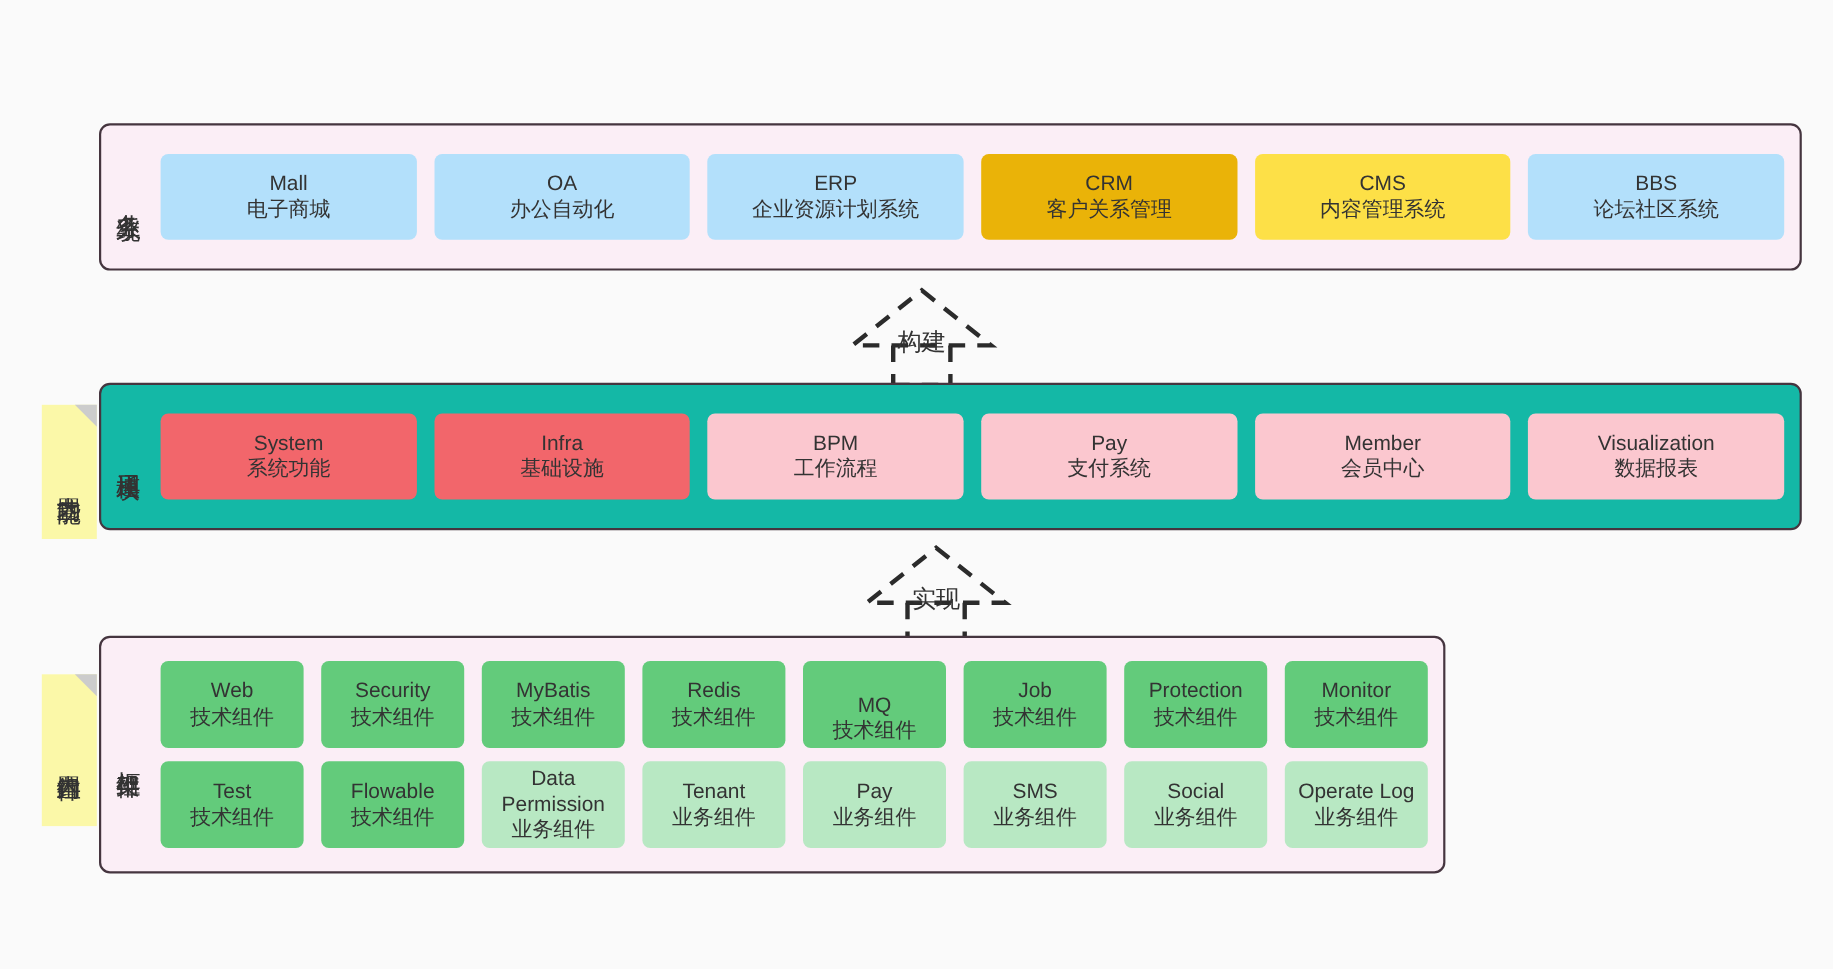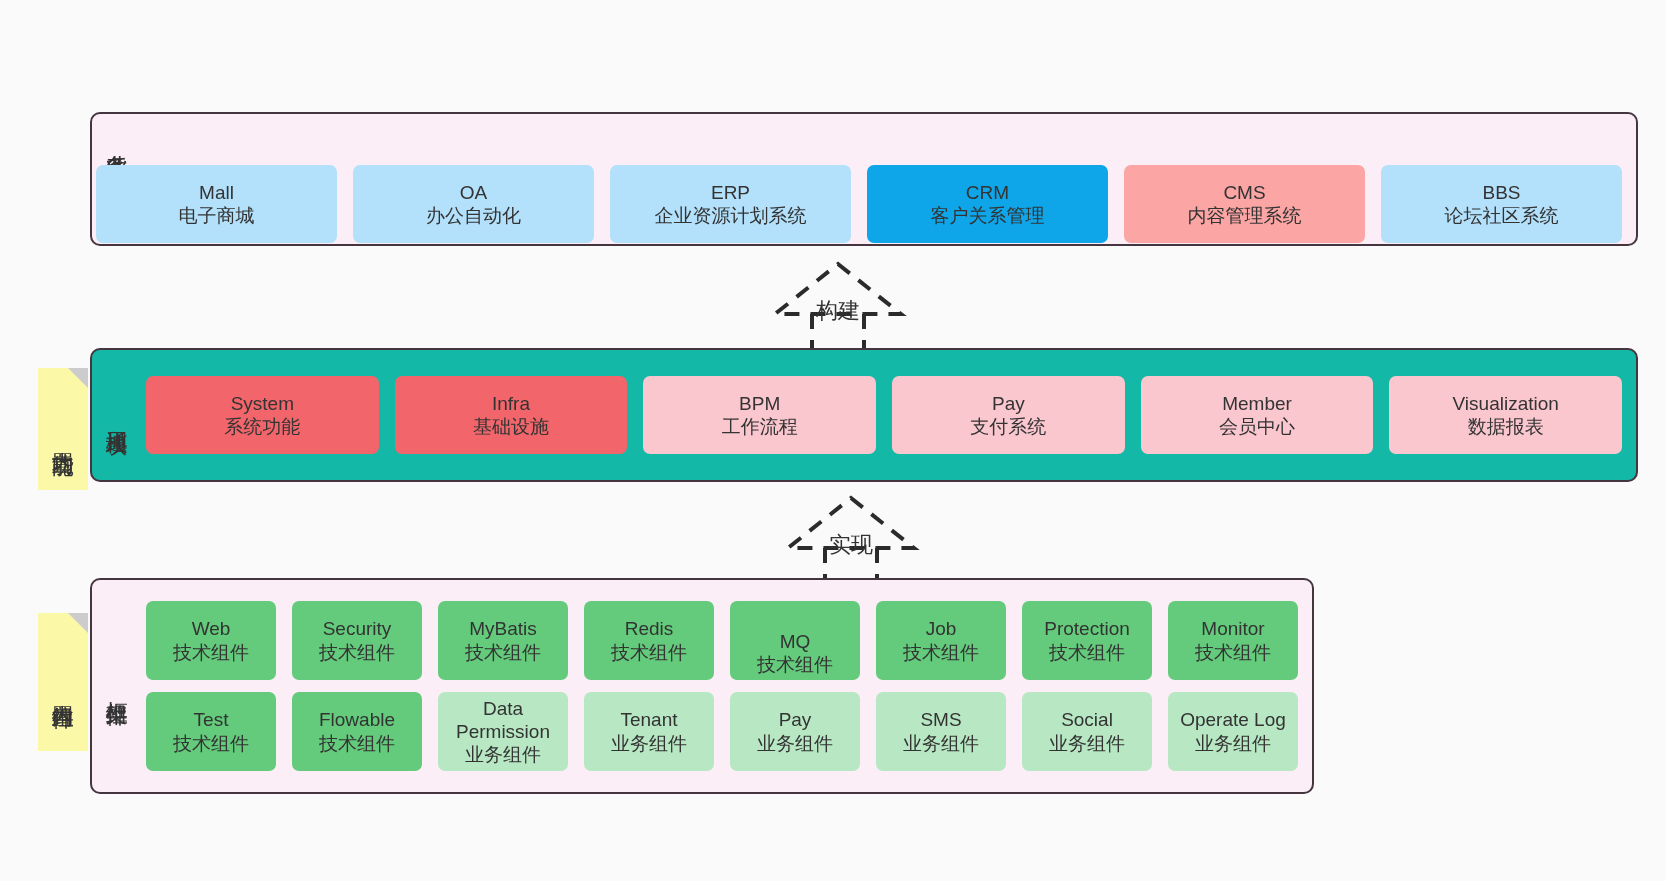--- a/index.html
+++ b/index.html
@@ -123,41 +123,41 @@
     font-size: 22px;
     color: #333333;
     user-select: none;
   }
   #arrow-build     { left: 763px; top: 258px; }
   #arrow-implement { left: 776px; top: 492px; }
 </style>
 </head>
 <body style="background: rgb(250, 250, 250);">
 
-<div class="layer" id="layer-business" style="background: rgb(251, 238, 246); border-color: rgb(69, 53, 63); flex-direction: column;">
+<div class="layer" id="layer-business" style="background: rgb(251, 238, 246); border-color: rgb(69, 53, 63);">
   <div class="layer-title">业务系统</div>
   <div class="layer-body">
     <div class="row">
       <div class="cell" style="background: rgb(179, 224, 251);">
         <span class="en">Mall</span>
         <span class="cn">电子商城</span>
       </div>
       <div class="cell" style="background: rgb(179, 224, 251);">
         <span class="en">OA</span>
         <span class="cn">办公自动化</span>
       </div>
       <div class="cell" style="background: rgb(179, 224, 251);">
         <span class="en">ERP</span>
         <span class="cn">企业资源计划系统</span>
       </div>
-      <div class="cell" style="background: #0ea5e9;">
+      <div class="cell" style="background: #eab308;">
         <span class="en">CRM</span>
         <span class="cn">客户关系管理</span>
       </div>
-      <div class="cell" style="background: #fca5a5;">
+      <div class="cell" style="background: #fde047;">
         <span class="en">CMS</span>
         <span class="cn">内容管理系统</span>
       </div>
       <div class="cell" style="background: rgb(179, 224, 251);">
         <span class="en">BBS</span>
         <span class="cn">论坛社区系统</span>
       </div>
     </div>
   </div>
 </div>

